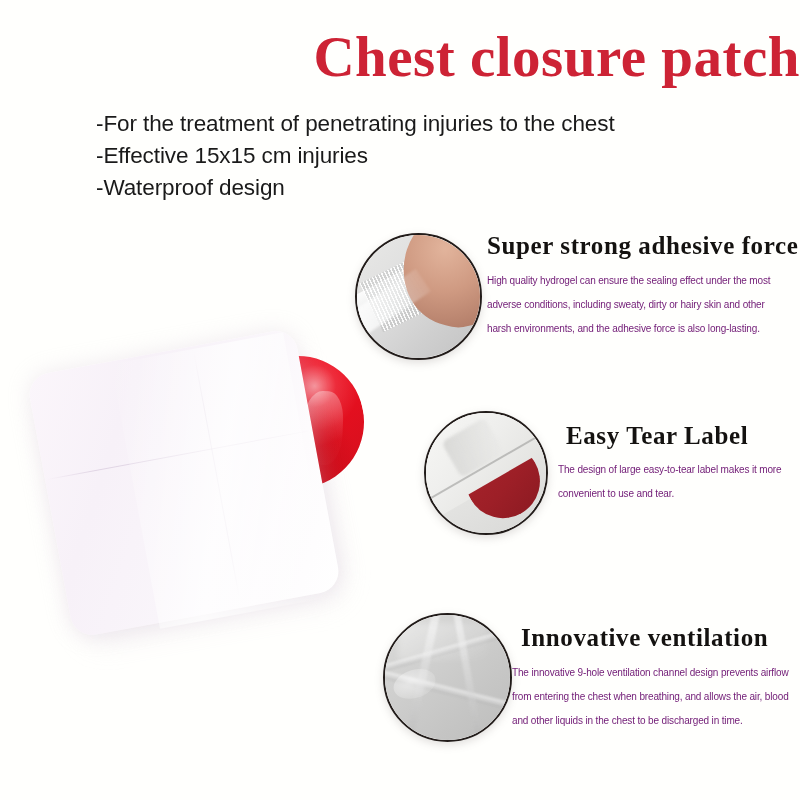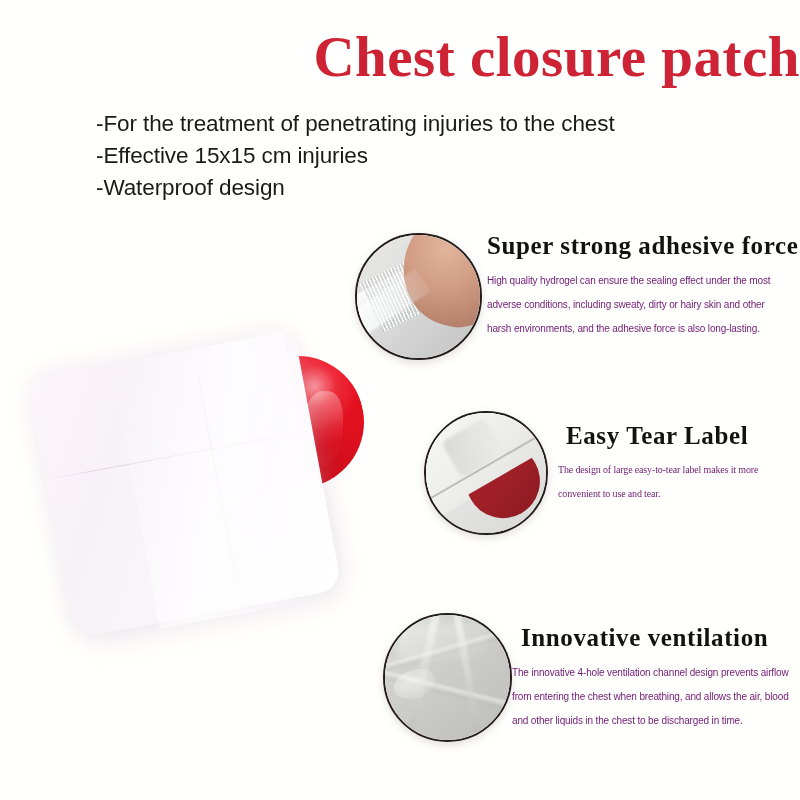--- a/index.html
+++ b/index.html
@@ -347,31 +347,31 @@
   <div class="feature">
     <div class="f-circle" style="left:424px; top:411px; width:120px; height:120px;">
       <div class="art-tear">
         <div class="sheet"></div>
         <div class="emboss"></div>
         <div class="seam"></div>
         <div class="redlabel"></div>
       </div>
     </div>
     <div class="f-head" style="left:558px; top:421px;margin-left:8px;">Easy Tear Label</div>
-    <div class="f-body" style="left:558px; top:458px; width:240px;font-family:Liberation Serif, serif;">The design of large easy-to-tear label makes it more convenient to use and tear.</div>
+    <div class="f-body" style="left:558px; top:458px; width:240px;">The design of large easy-to-tear label makes it more convenient to use and tear.</div>
   </div>
 
   <div class="feature">
     <div class="f-circle" style="left:383px; top:613px; width:125px; height:125px;">
       <div class="art-vent">
         <div class="ch ch1"></div>
         <div class="ch ch2"></div>
         <div class="ch ch3"></div>
         <div class="ch ch4"></div>
         <div class="blob"></div>
         <div class="hl"></div>
       </div>
     </div>
     <div class="f-head" style="left:521px; top:623px;">Innovative ventilation</div>
-    <div class="f-body" style="left:512px; top:661px; width:280px;">The innovative 4-hole ventilation channel design prevents airflow from entering the chest when breathing, and allows the air, blood and other liquids in the chest to be discharged in time.</div>
+    <div class="f-body" style="left:512px; top:661px; width:280px;">The innovative 9-hole ventilation channel design prevents airflow from entering the chest when breathing, and allows the air, blood and other liquids in the chest to be discharged in time.</div>
   </div>
 
 </div>
 
 </body></html>

